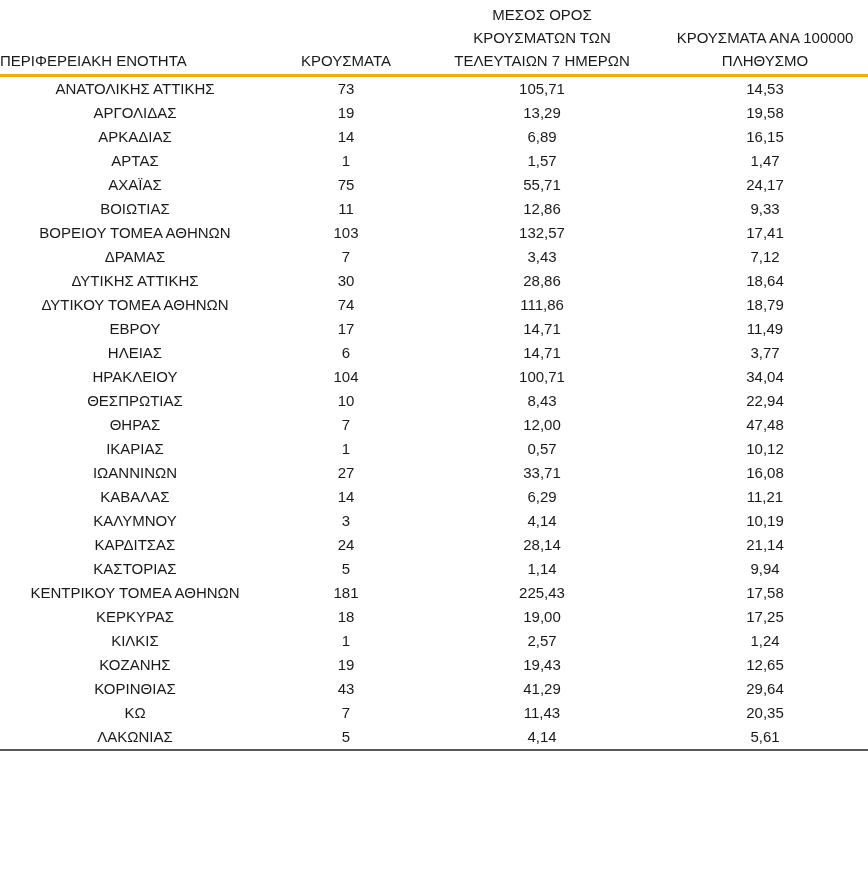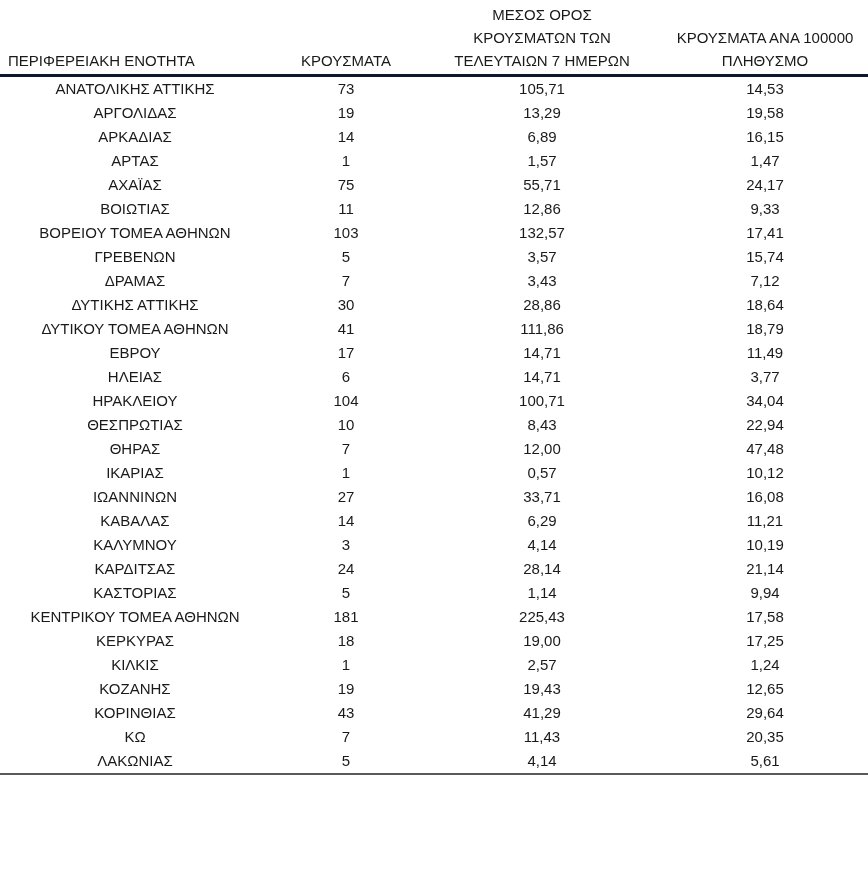--- a/index.html
+++ b/index.html
@@ -31,25 +31,25 @@
   col.c4 { width: 206px; }
   table.cases th {
     font-weight: normal;
     font-size: 15px;
     line-height: 23px;
     vertical-align: bottom;
     text-align: center;
     white-space: pre-line;
     padding: 0 0 2px 0;
     height: 72px;
-    border-bottom: 3px solid #0f172a;
+    border-bottom: 3px solid #eab308;
   }
   table.cases th.region-h {
     text-align: left;
-    padding-left: 8px;
+    padding-left: 0;
   }
   table.cases td {
     font-size: 15px;
     line-height: 24px;
     height: 24px;
     padding: 0;
     text-align: center;
     white-space: nowrap;
     overflow: hidden;
   }
@@ -113,40 +113,34 @@
           <td>12,86</td>
           <td>9,33</td>
         </tr>
         <tr>
           <td>ΒΟΡΕΙΟΥ ΤΟΜΕΑ ΑΘΗΝΩΝ</td>
           <td>103</td>
           <td>132,57</td>
           <td>17,41</td>
         </tr>
         <tr>
-          <td>ΓΡΕΒΕΝΩΝ</td>
-          <td>5</td>
-          <td>3,57</td>
-          <td>15,74</td>
-        </tr>
-        <tr>
           <td>ΔΡΑΜΑΣ</td>
           <td>7</td>
           <td>3,43</td>
           <td>7,12</td>
         </tr>
         <tr>
           <td>ΔΥΤΙΚΗΣ ΑΤΤΙΚΗΣ</td>
           <td>30</td>
           <td>28,86</td>
           <td>18,64</td>
         </tr>
         <tr>
           <td>ΔΥΤΙΚΟΥ ΤΟΜΕΑ ΑΘΗΝΩΝ</td>
-          <td>41</td>
+          <td>74</td>
           <td>111,86</td>
           <td>18,79</td>
         </tr>
         <tr>
           <td>ΕΒΡΟΥ</td>
           <td>17</td>
           <td>14,71</td>
           <td>11,49</td>
         </tr>
         <tr>

